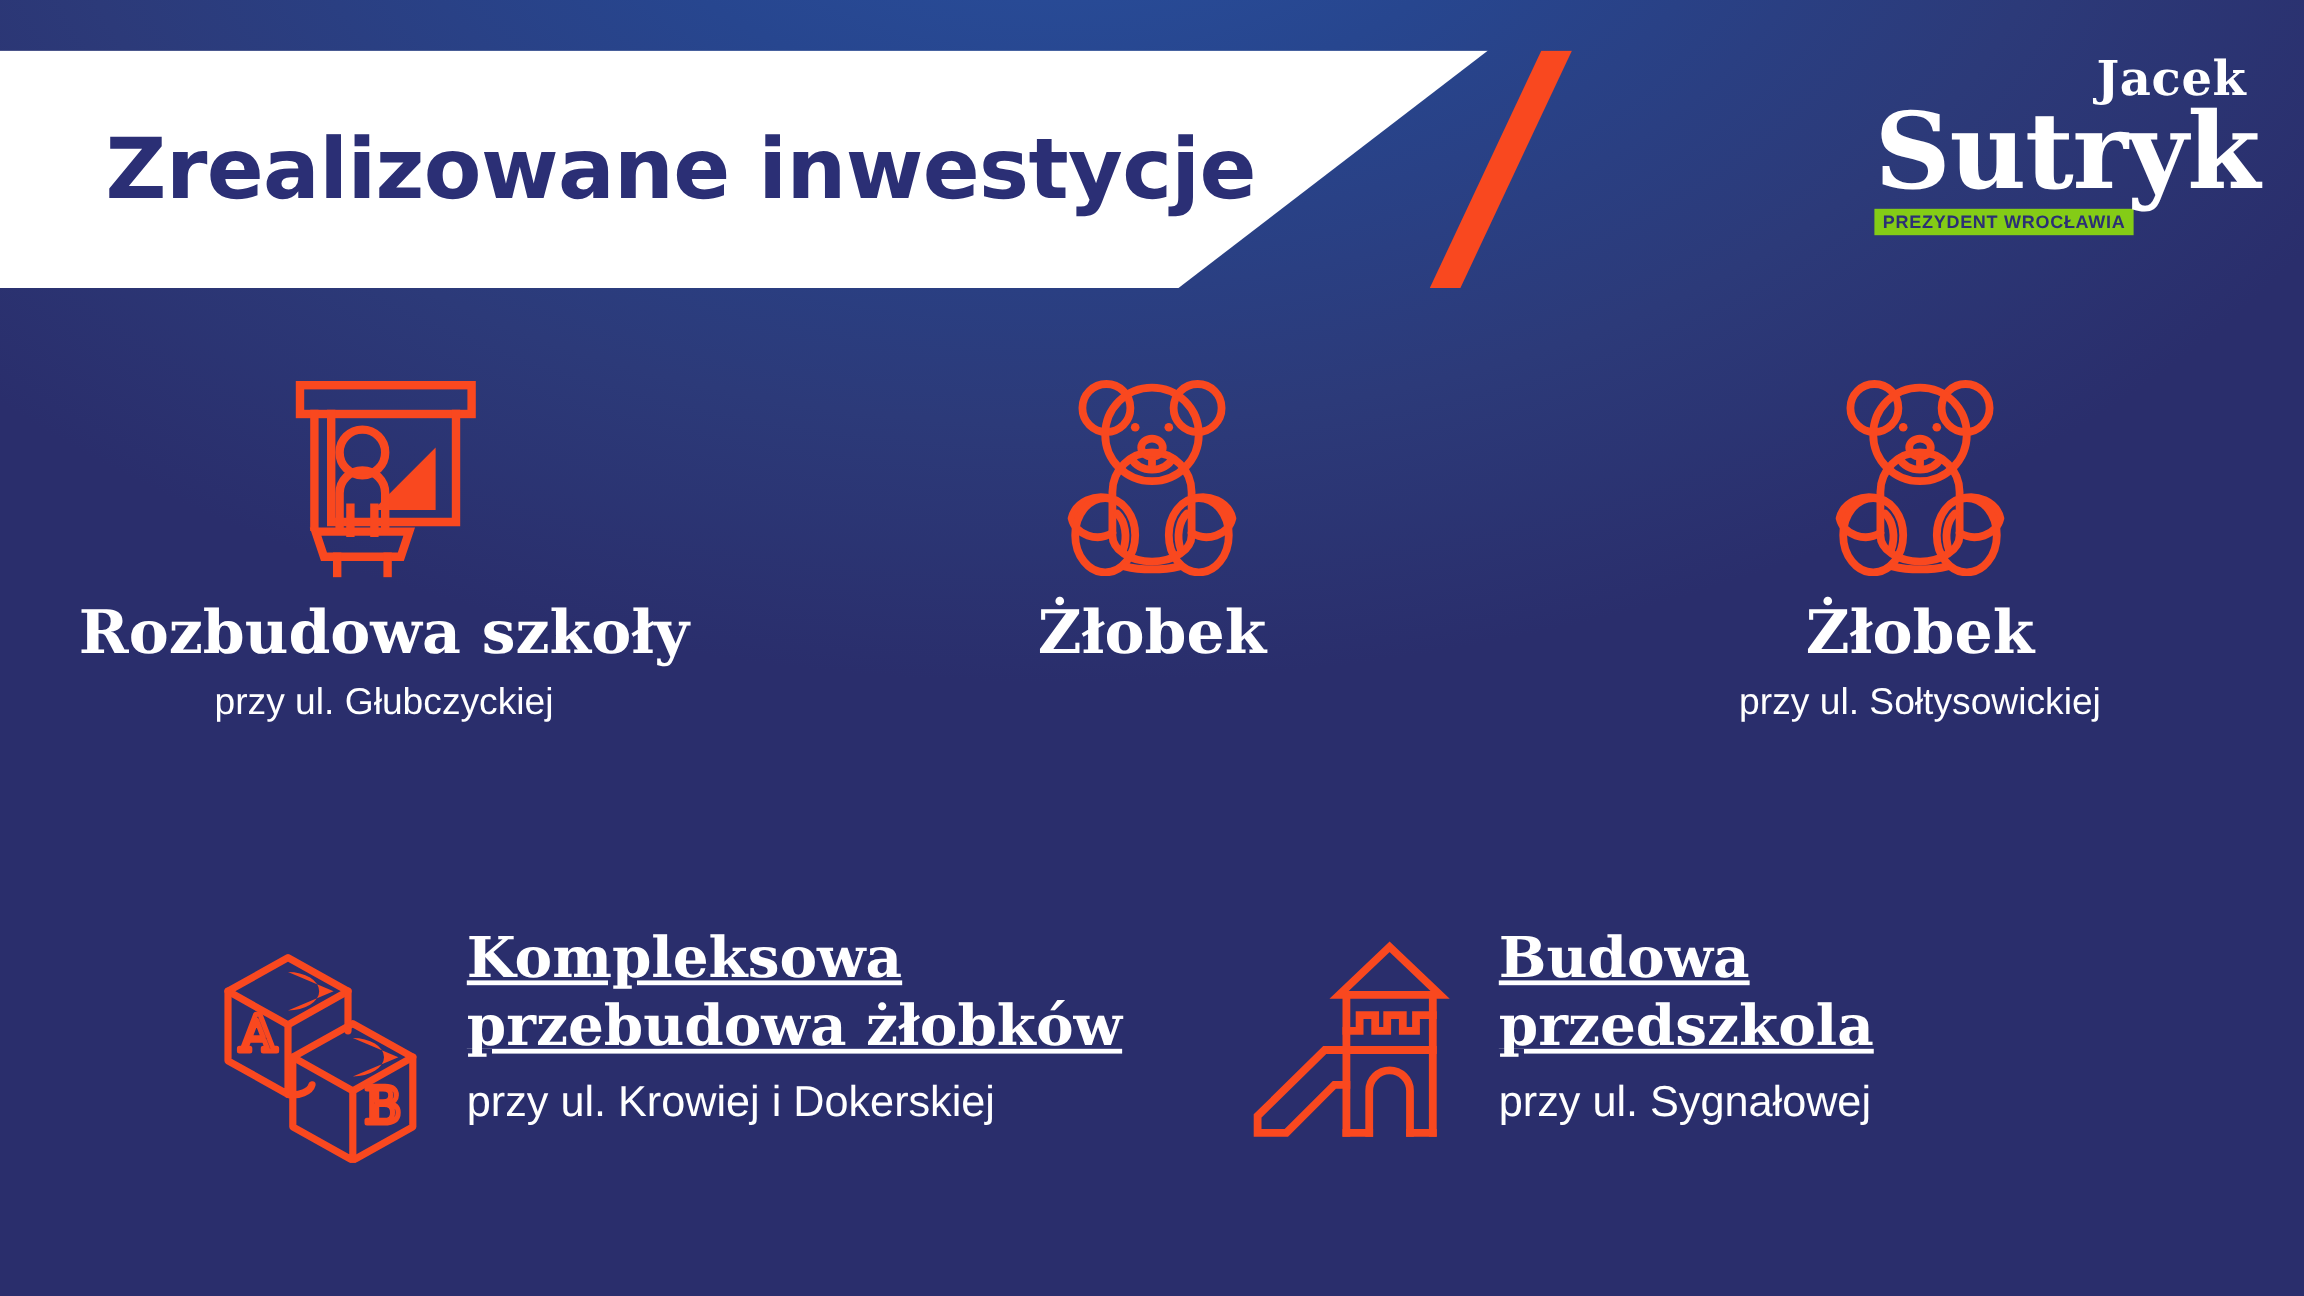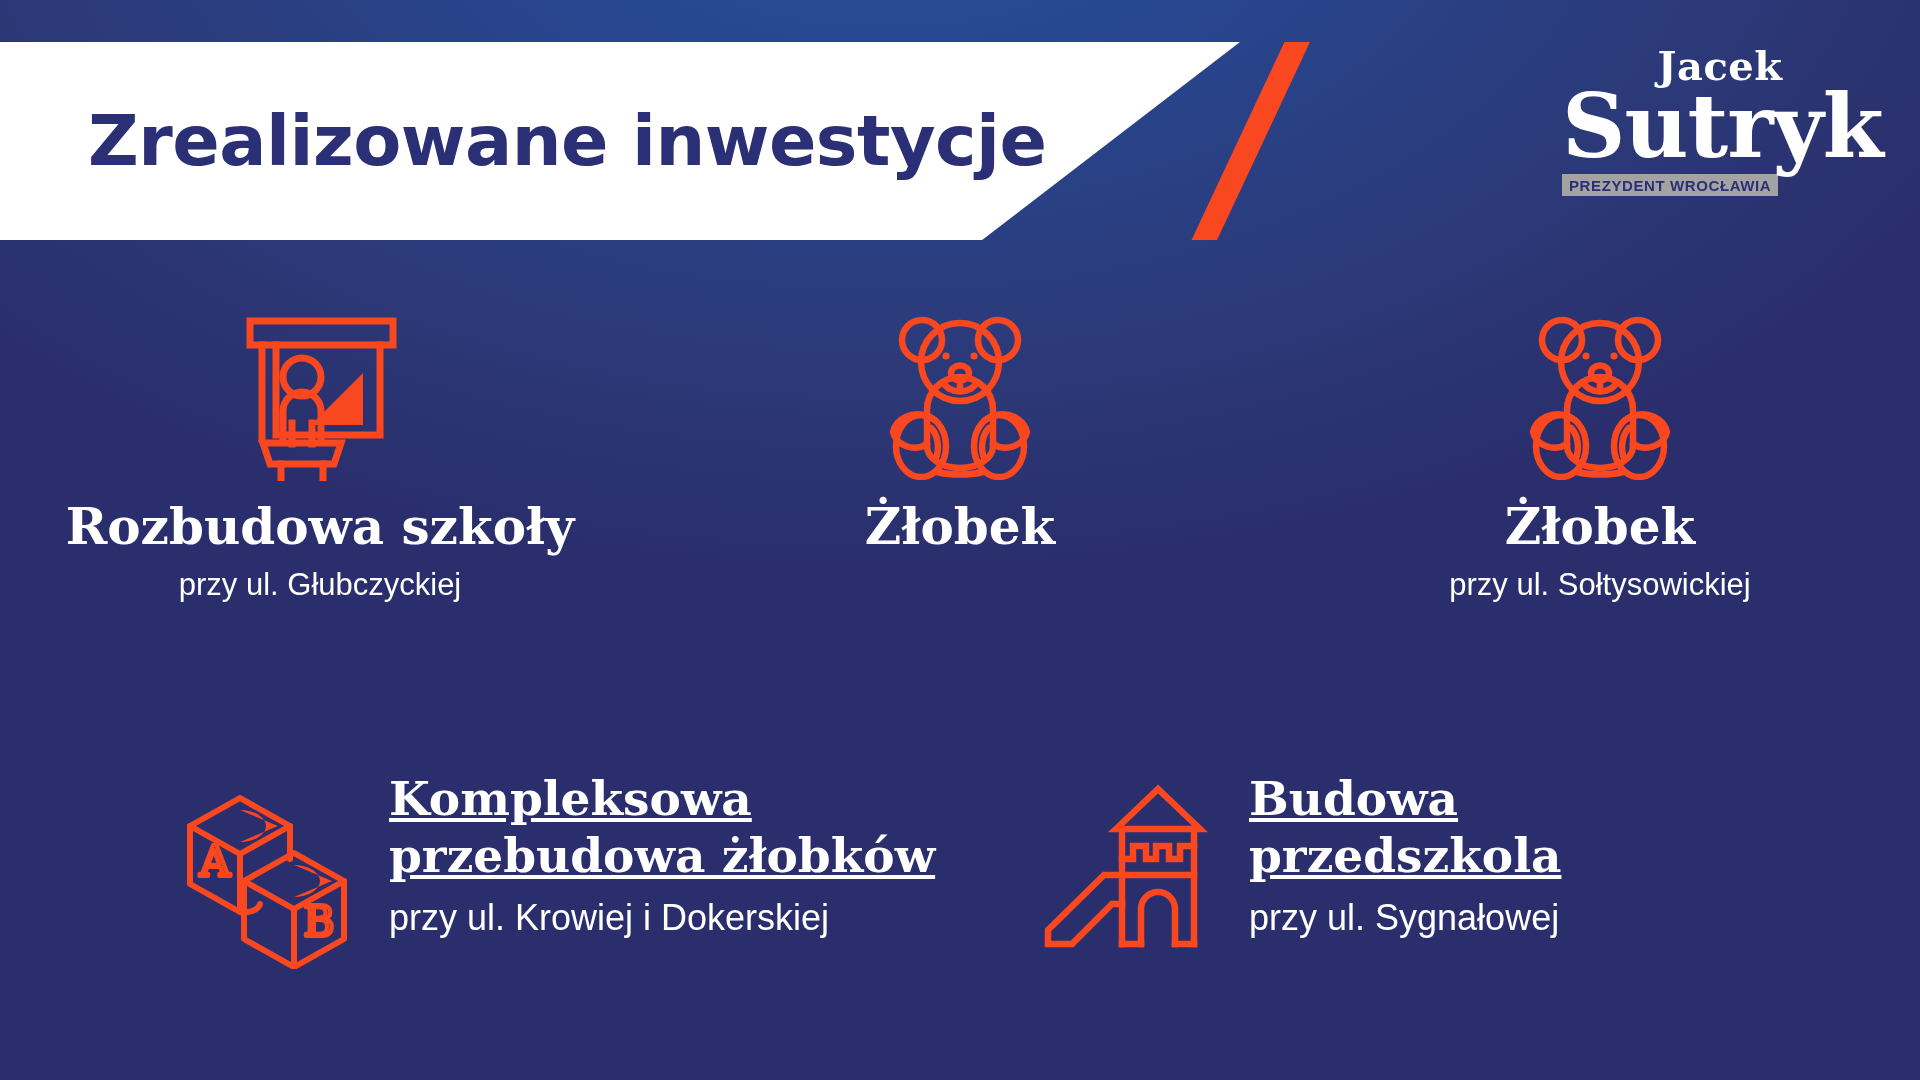--- a/index.html
+++ b/index.html
@@ -51,35 +51,35 @@
     text-align:right;
     color:#ffffff;
     line-height:1;
   }
   #logo .first {
     font-family:"DejaVu Serif", serif;
     font-weight:700;
     font-size:40px;
     letter-spacing:0.5px;
     display:block;
-    text-align:center;
+    text-align:right;
     padding-left:6px;
   }
   #logo .last {
     font-family:"DejaVu Serif", serif;
     font-weight:700;
     font-size:88px;
     letter-spacing:-1px;
     display:block;
     margin-top:-4px;
     text-align:left;
   }
   #logo .role {
     display:inline-block;
-    background:#a3a3a3;
+    background:#84cc16;
     color:#2b2f75;
     font-family:"Liberation Sans", sans-serif;
     font-weight:700;
     font-size:15px;
     letter-spacing:0.6px;
     padding:4px 7px 3px 7px;
     margin-top:4px;
     float:left;
   }
 

